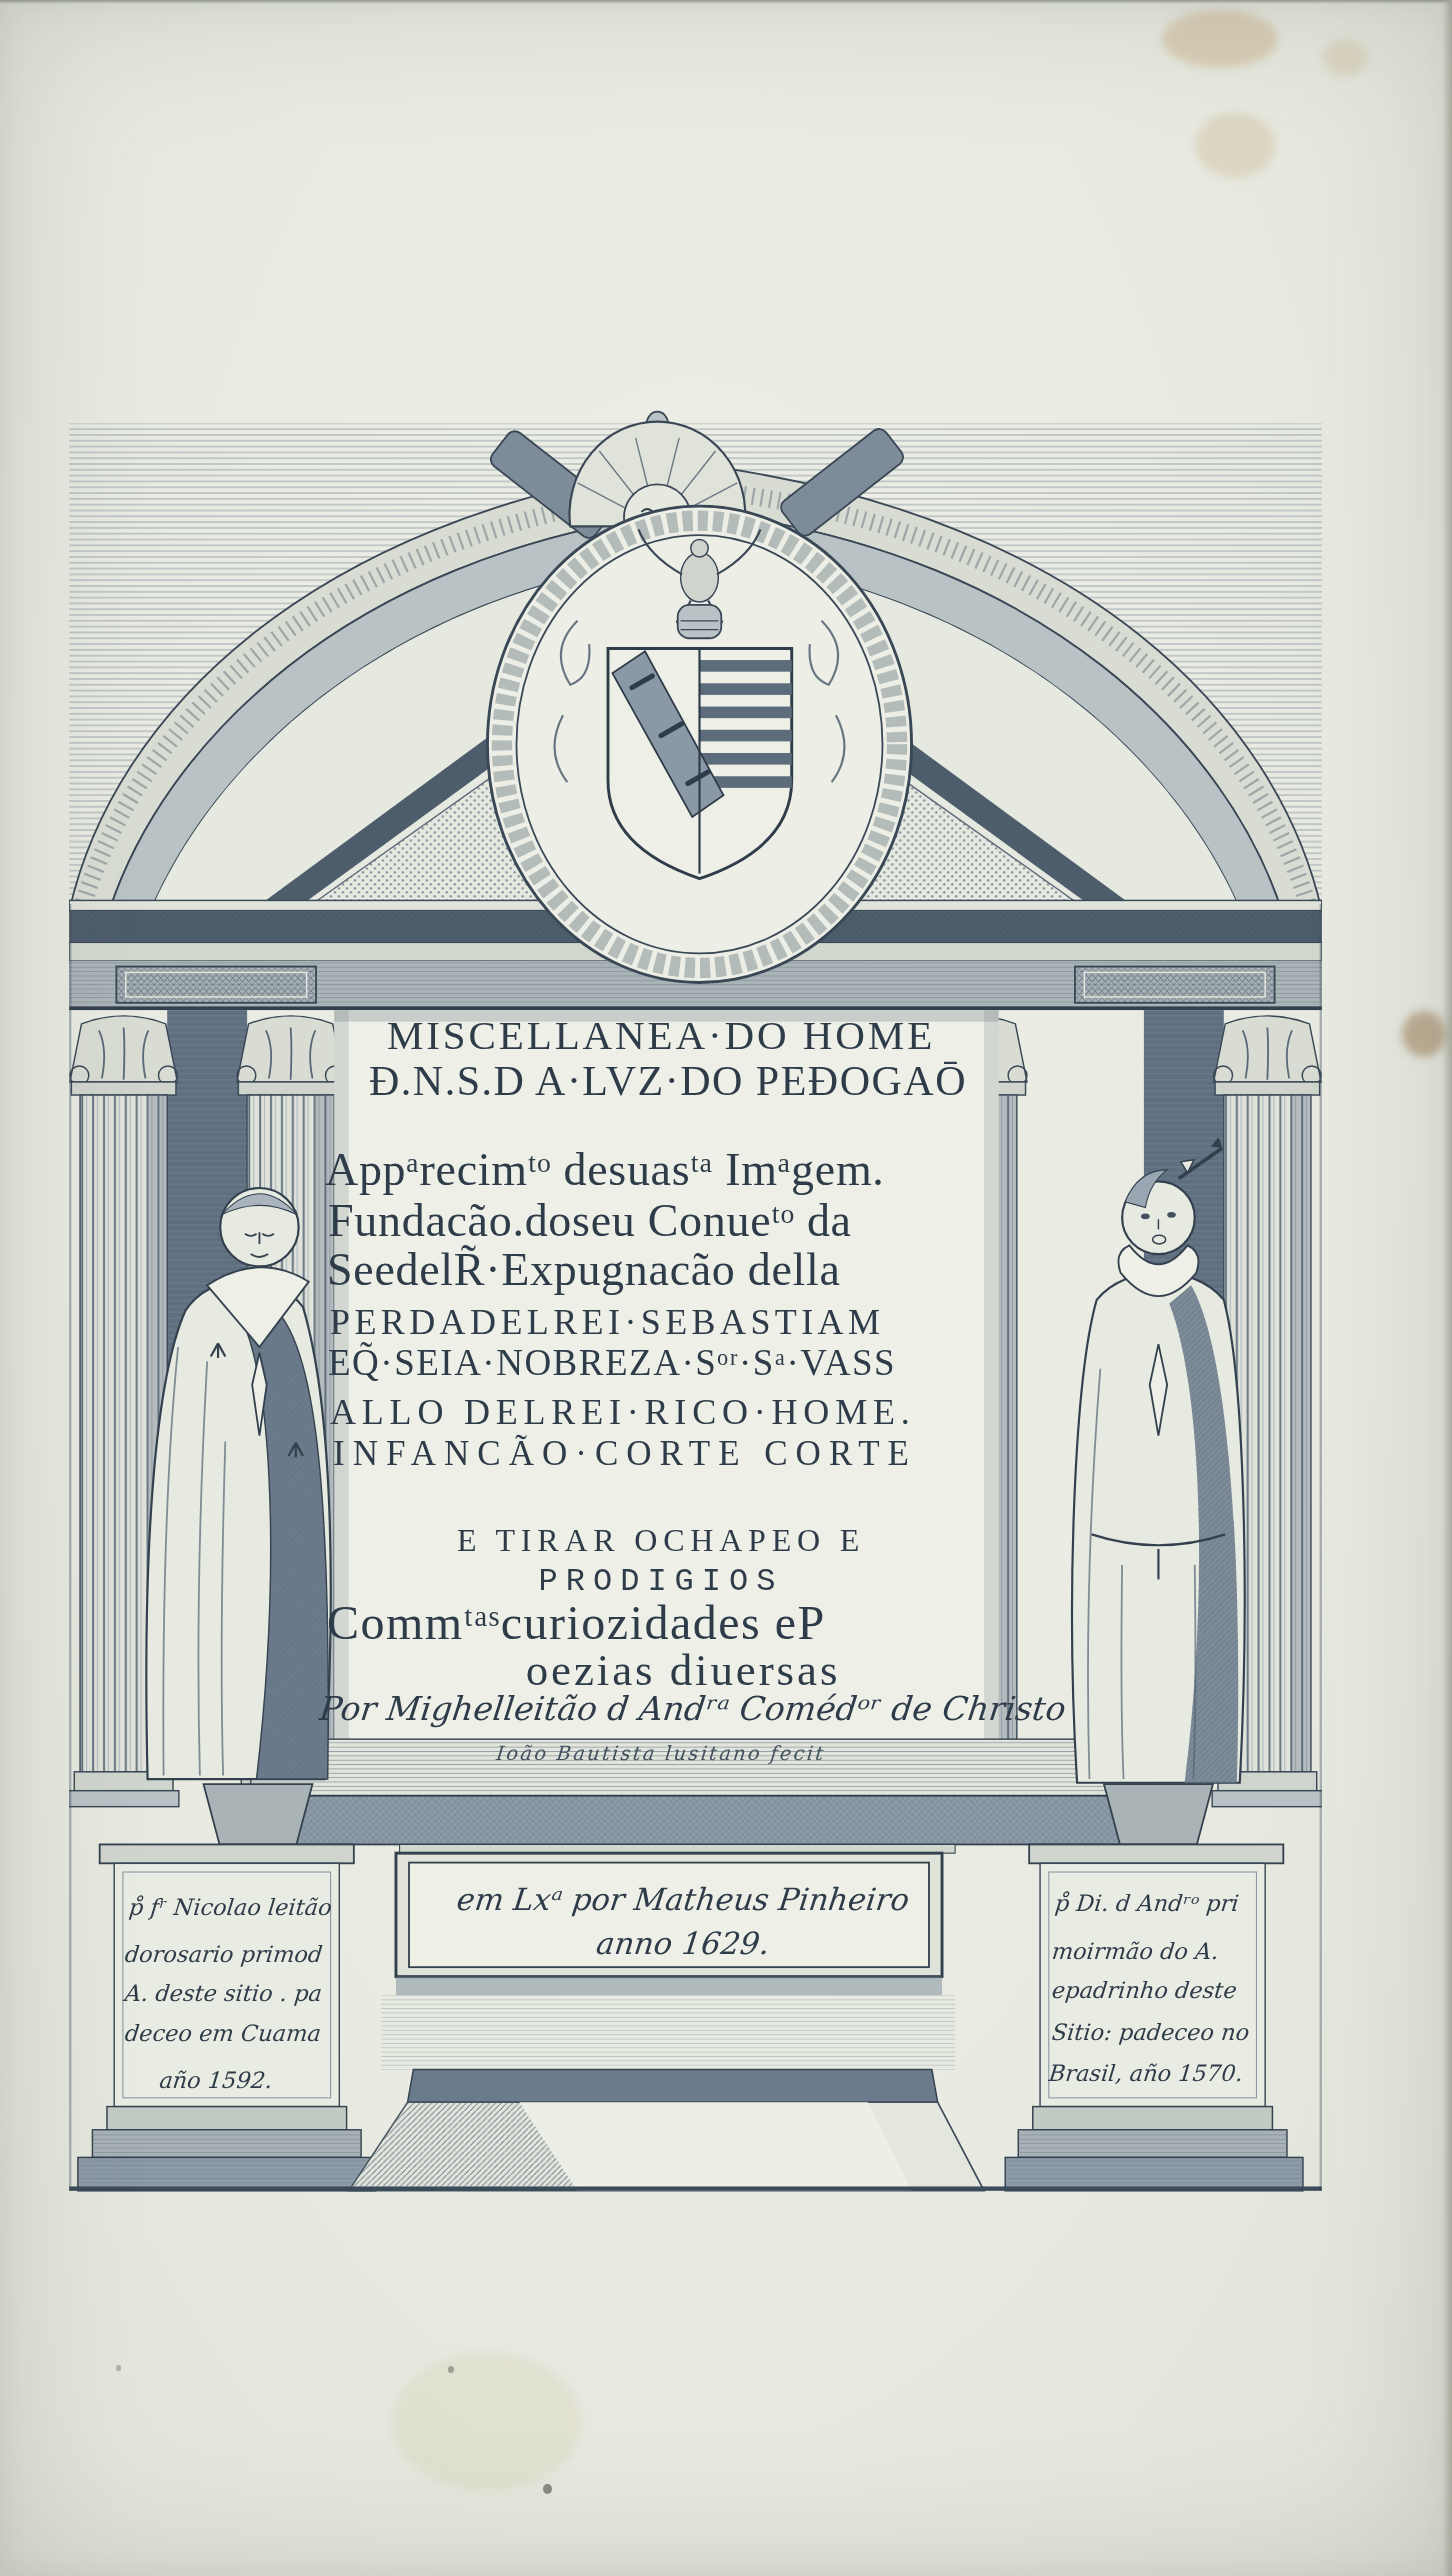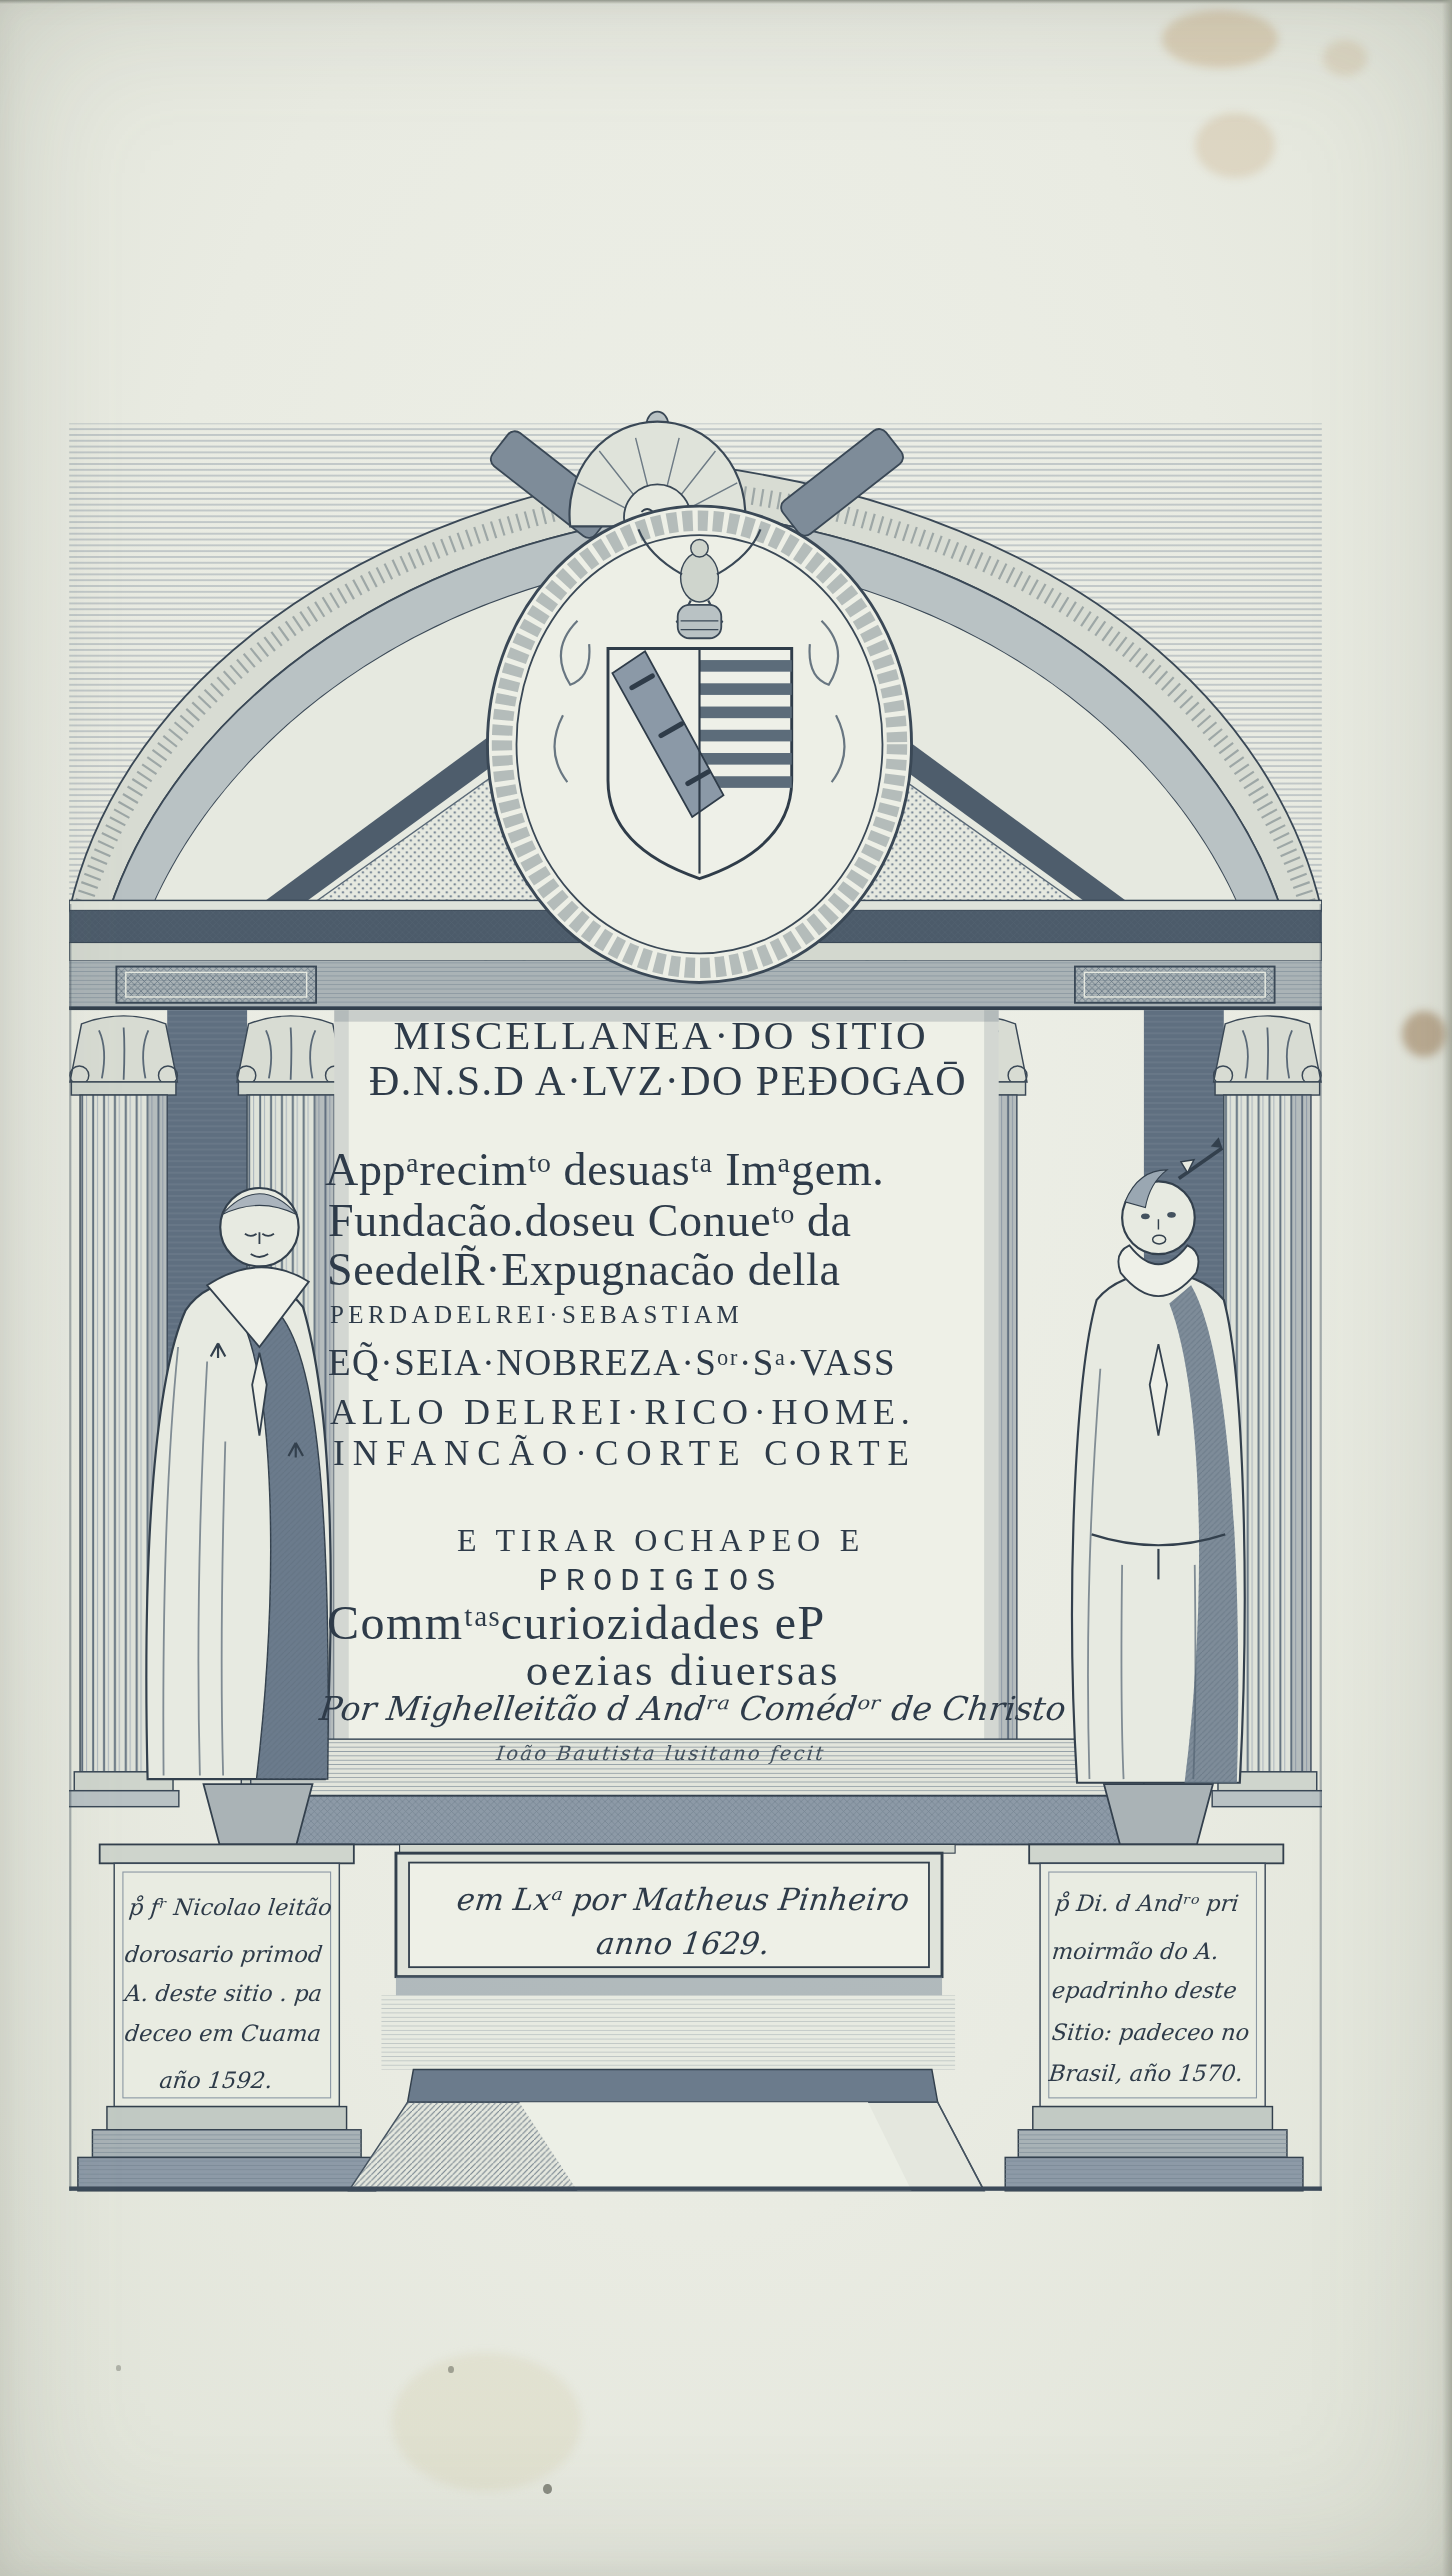--- a/index.html
+++ b/index.html
@@ -306,26 +306,26 @@
       <line x1="1196" y1="2340" x2="1260" y2="2462" stroke="#44525f" stroke-width="2"></line>
     </g>
 
     <g>
       <rect x="0" y="2456" width="1725" height="6" fill="#3c4a59"></rect>
       <rect x="0" y="690" width="3" height="1772" fill="#3c4a59" opacity=".4"></rect>
       <rect x="1722" y="690" width="3" height="1772" fill="#3c4a59" opacity=".4"></rect>
     </g>
   </svg>
 
-  <div class="txt cap ctr" style="left:334px;top:1011px;width:654px;font-size:41px;letter-spacing:2.9px;">MISCELLANEA·DO SITIO</div>
+  <div class="txt cap ctr" style="left:334px;top:1011px;width:654px;font-size:41px;letter-spacing:2.9px;">MISCELLANEA·DO HOME</div>
   <div class="txt cap ctr" style="left:312px;top:1057px;width:712px;font-size:42px;letter-spacing:1.5px;">Đ.N.S.D A·LVZ·DO PEĐOGAŌ</div>
   <div class="txt lc" style="left:325px;top:1143px;font-size:46px;letter-spacing:0.7px;">Appᵃrecimᵗᵒ desuasᵗᵃ Imᵃgem.</div>
   <div class="txt lc" style="left:328px;top:1194px;font-size:46px;letter-spacing:0.7px;">Fundacão.doseu Conueᵗᵒ da</div>
   <div class="txt lc" style="left:327px;top:1243px;font-size:46px;letter-spacing:0.7px;">SeedelR̃·Expugnacão della</div>
-  <div class="txt cap" style="left:330px;top:1301px;font-size:25px;letter-spacing:4.4px;">PERDADELREI·SEBASTIAM</div>
+  <div class="txt cap" style="left:330px;top:1301px;font-size:36px;letter-spacing:4.4px;">PERDADELREI·SEBASTIAM</div>
   <div class="txt cap" style="left:328px;top:1341px;font-size:37px;letter-spacing:1.5px;">EQ̃·SEIA·NOBREZA·Sᵒʳ·Sᵃ·VASS</div>
   <div class="txt cap" style="left:330px;top:1391px;font-size:36px;letter-spacing:5.8px;">ALLO DELREI·RICO·HOME.</div>
   <div class="txt cap" style="left:333px;top:1434px;font-size:35px;letter-spacing:8px;text-align:right;">INFANCÃO·CORTE CORTE</div>
   <div class="txt cap ctr" style="left:407px;top:1522px;width:508px;font-size:32px;letter-spacing:5.8px;">E TIRAR OCHAPEO E</div>
   <div class="txt cap ctr" style="left:407px;top:1563px;width:508px;font-size:32px;letter-spacing:8px;font-family:Liberation Mono, monospace;">PRODIGIOS</div>
   <div class="txt lc" style="left:327px;top:1595px;font-size:48px;letter-spacing:1.5px;">Commᵗᵃˢcuriozidades eP</div>
   <div class="txt lc ctr" style="left:407px;top:1644px;width:552px;font-size:45px;letter-spacing:2.9px;">oezias diuersas</div>
 
   <div class="txt script ctr" style="left:320px;top:1689px;width:690px;font-size:33px;transform:skewX(-7deg);">Por Mighelleitão d Andʳᵃ Comédᵒʳ de Christo</div>
   <div class="txt script ctr" style="left:407px;top:1742px;width:508px;font-size:19.6px;letter-spacing:2.2px;transform:skewX(-6deg);color:#42505d;">Ioão Bautista lusitano fecit</div>

